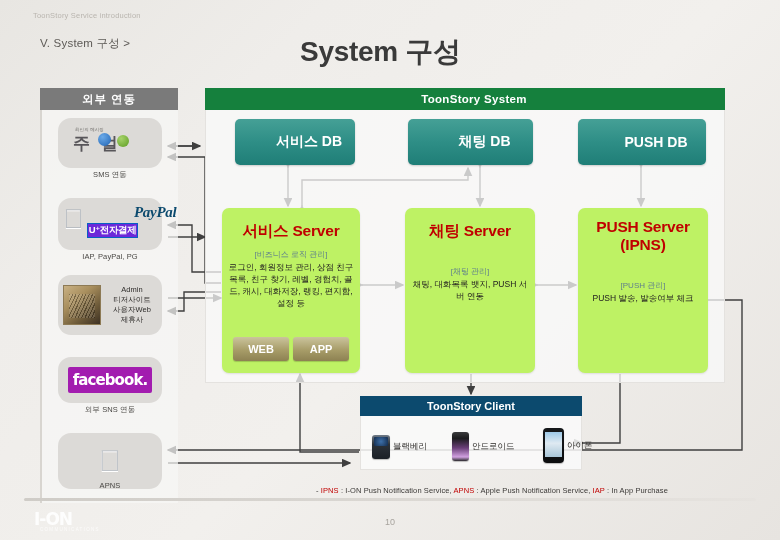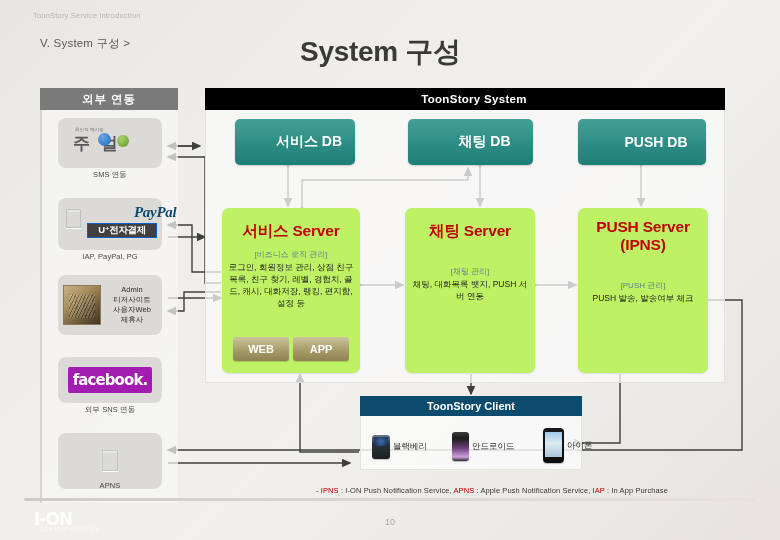--- a/index.html
+++ b/index.html
@@ -41,21 +41,21 @@
     border-left: 2px solid #d8d5d0;
   }
   #external-header {
     position: absolute; left: 40px; top: 88px; width: 138px; height: 22px;
     background: #7a7a7a; color: #fff; font-size: 11.5px; font-weight: bold;
     display: flex; align-items: center; justify-content: center;
     letter-spacing: 1px;
   }
   .ext-card {
     position: absolute; left: 58px; width: 104px;
-    background: #dcdad7; border-radius: 8px;
+    background: #dcdad7; border-radius: 13px;
     display: flex; flex-direction: column; align-items: center; justify-content: center;
   }
   .ext-caption {
     position: absolute; left: 58px; width: 104px; text-align: center;
     font-size: 7.5px; color: #4a4845; letter-spacing: .1px;
   }
 
   
   #ext-card-sms { top: 118px; height: 50px; }
   #sms-logo { position: relative; width: 86px; height: 34px; }
@@ -85,22 +85,22 @@
     color: #b9bdc2;
     text-shadow: 0 1px 0 #fff;
   }
   #paypal-word {
     position: absolute; left: 27px; top: 2px;
     font-family: "Liberation Serif", "DejaVu Serif", serif;
     font-style: italic; font-weight: bold; font-size: 15px;
     color: #0c4a6e; letter-spacing: -.3px; margin-left: 45px;
   }
   #uplus-bar {
-    position: absolute; left: 25px; top: 21px; width: 70px; height: 15px;
-    background: #404040; border: 1px solid #0a5fc4;
+    position: absolute; left: 25px; top: 21px; width: 51px; height: 15px;
+    background: #6d28d9; border: 1px solid #0a5fc4;
     display: flex; align-items: center; justify-content: center;
     color: #fff; font-size: 9.5px; font-weight: bold; letter-spacing: -.4px;
   }
   #pay-caption { top: 252px; }
 
   
   #ext-card-admin { top: 275px; height: 60px; flex-direction: row; }
   #admin-thumb {
     width: 38px; height: 40px; margin-left: 3px; margin-right: 3px;
     background:
@@ -133,21 +133,21 @@
   #apns-caption { top: 481px; }
 
   
   #system-panel {
     position: absolute; left: 205px; top: 88px; width: 520px; height: 295px;
     background: rgba(250,250,250,.75);
     border: 1px solid #e4e2df;
   }
   #system-header {
     position: absolute; left: 205px; top: 88px; width: 520px; height: 22px;
-    background: #000000; color: #fff; font-size: 11.5px; font-weight: bold;
+    background: #15803d; color: #fff; font-size: 11.5px; font-weight: bold;
     display: flex; align-items: center; justify-content: center; letter-spacing: .3px; padding-left: 18px;
   }
 
   .db-box {
     position: absolute; height: 46px; border-radius: 5px;
     background: linear-gradient(180deg, #45a096 0%, #2e8e86 50%, #1f7e77 100%);
     color: #fff; font-size: 14px; font-weight: bold;
     display: flex; align-items: center; justify-content: center;
     box-shadow: 0 1px 2px rgba(0,0,0,.18);
     padding-left: 28px;

